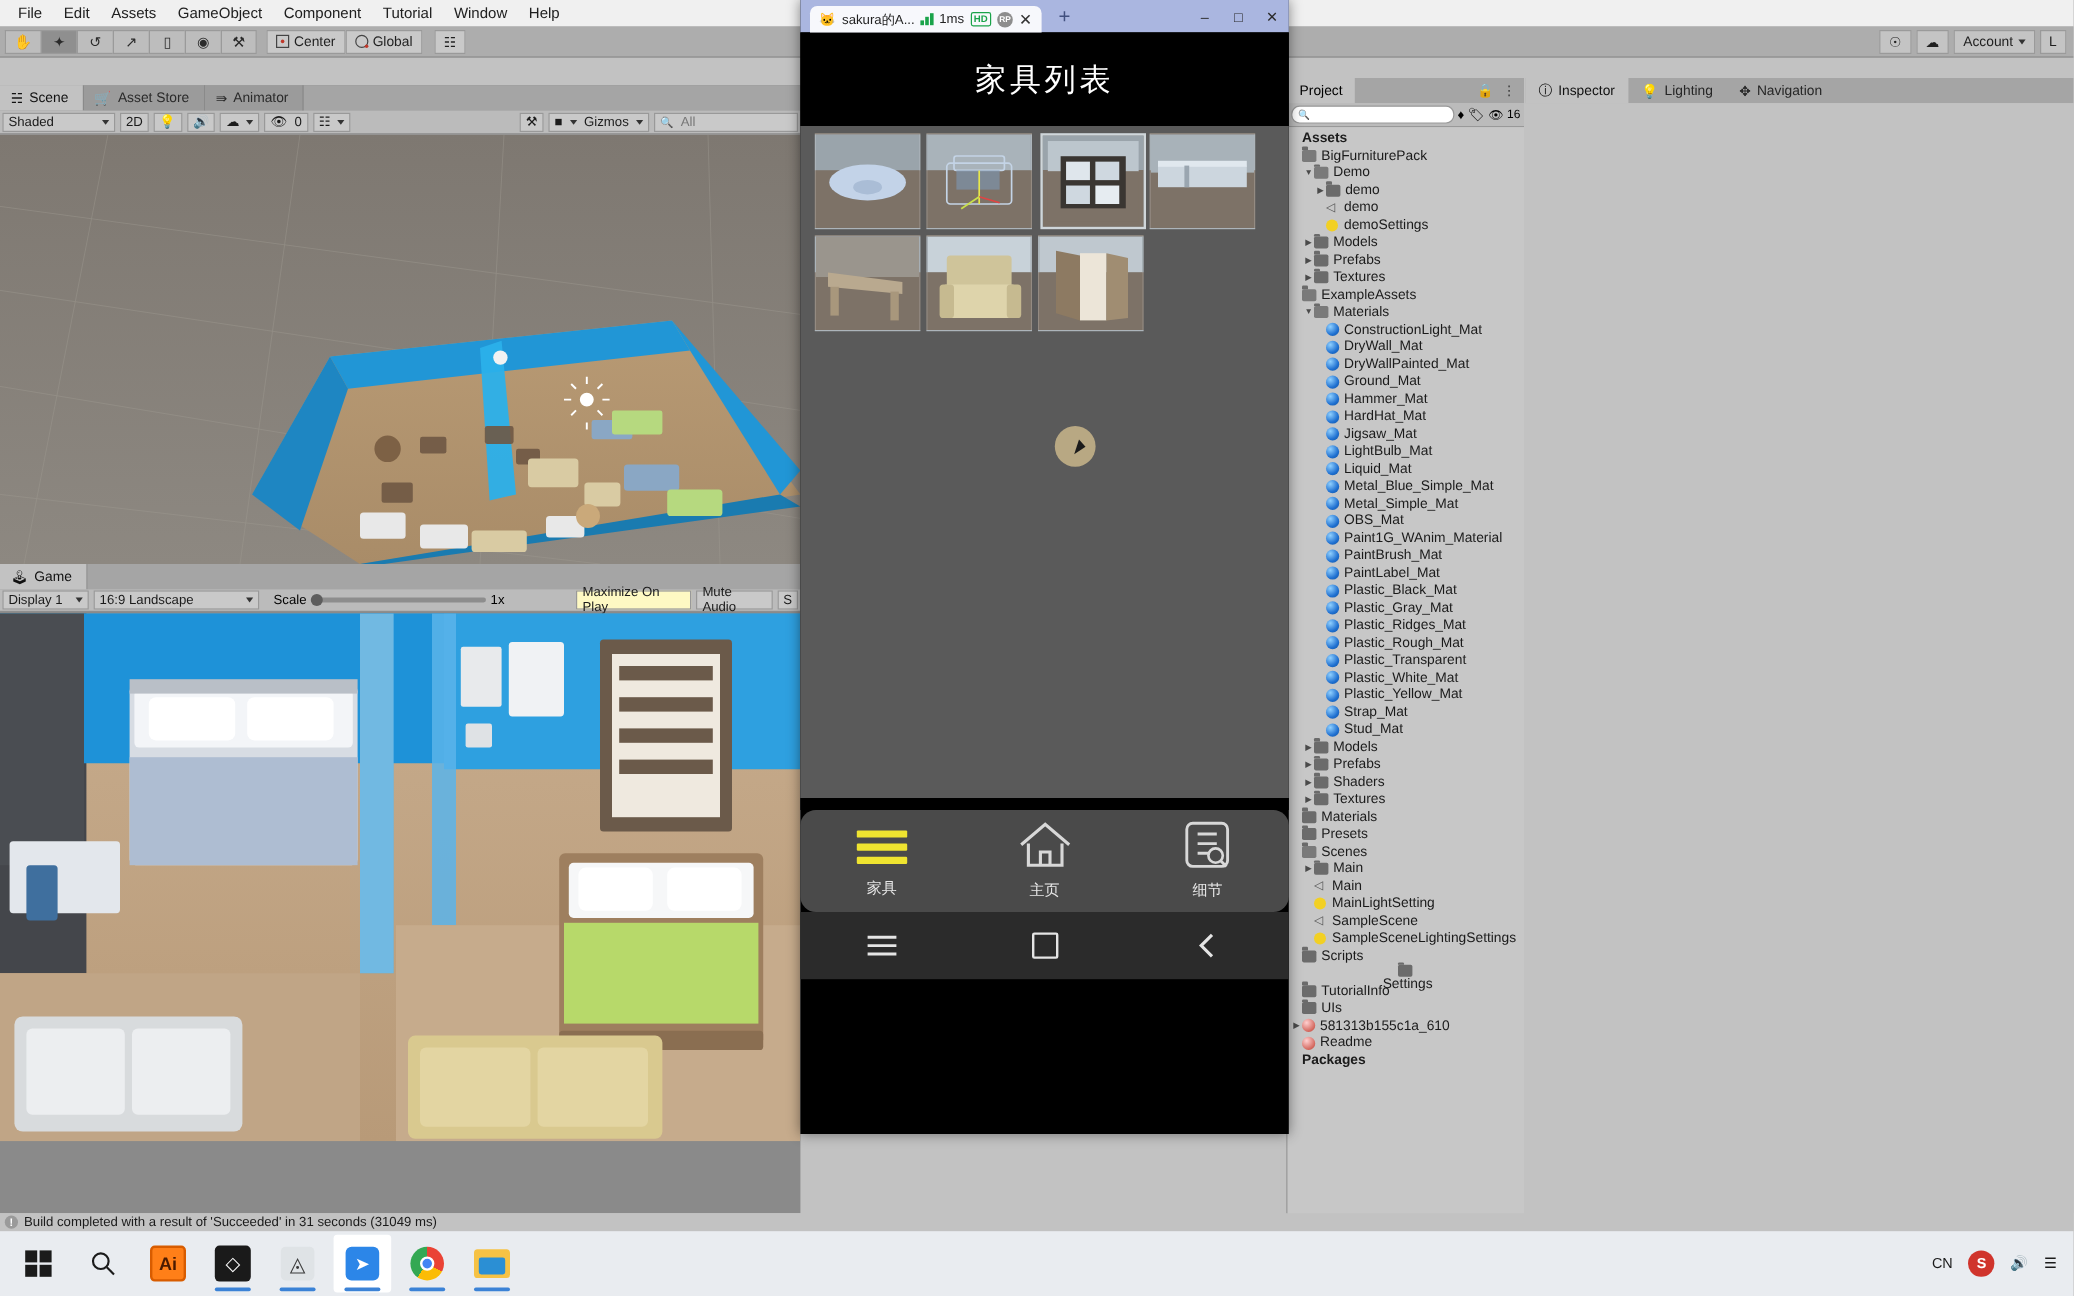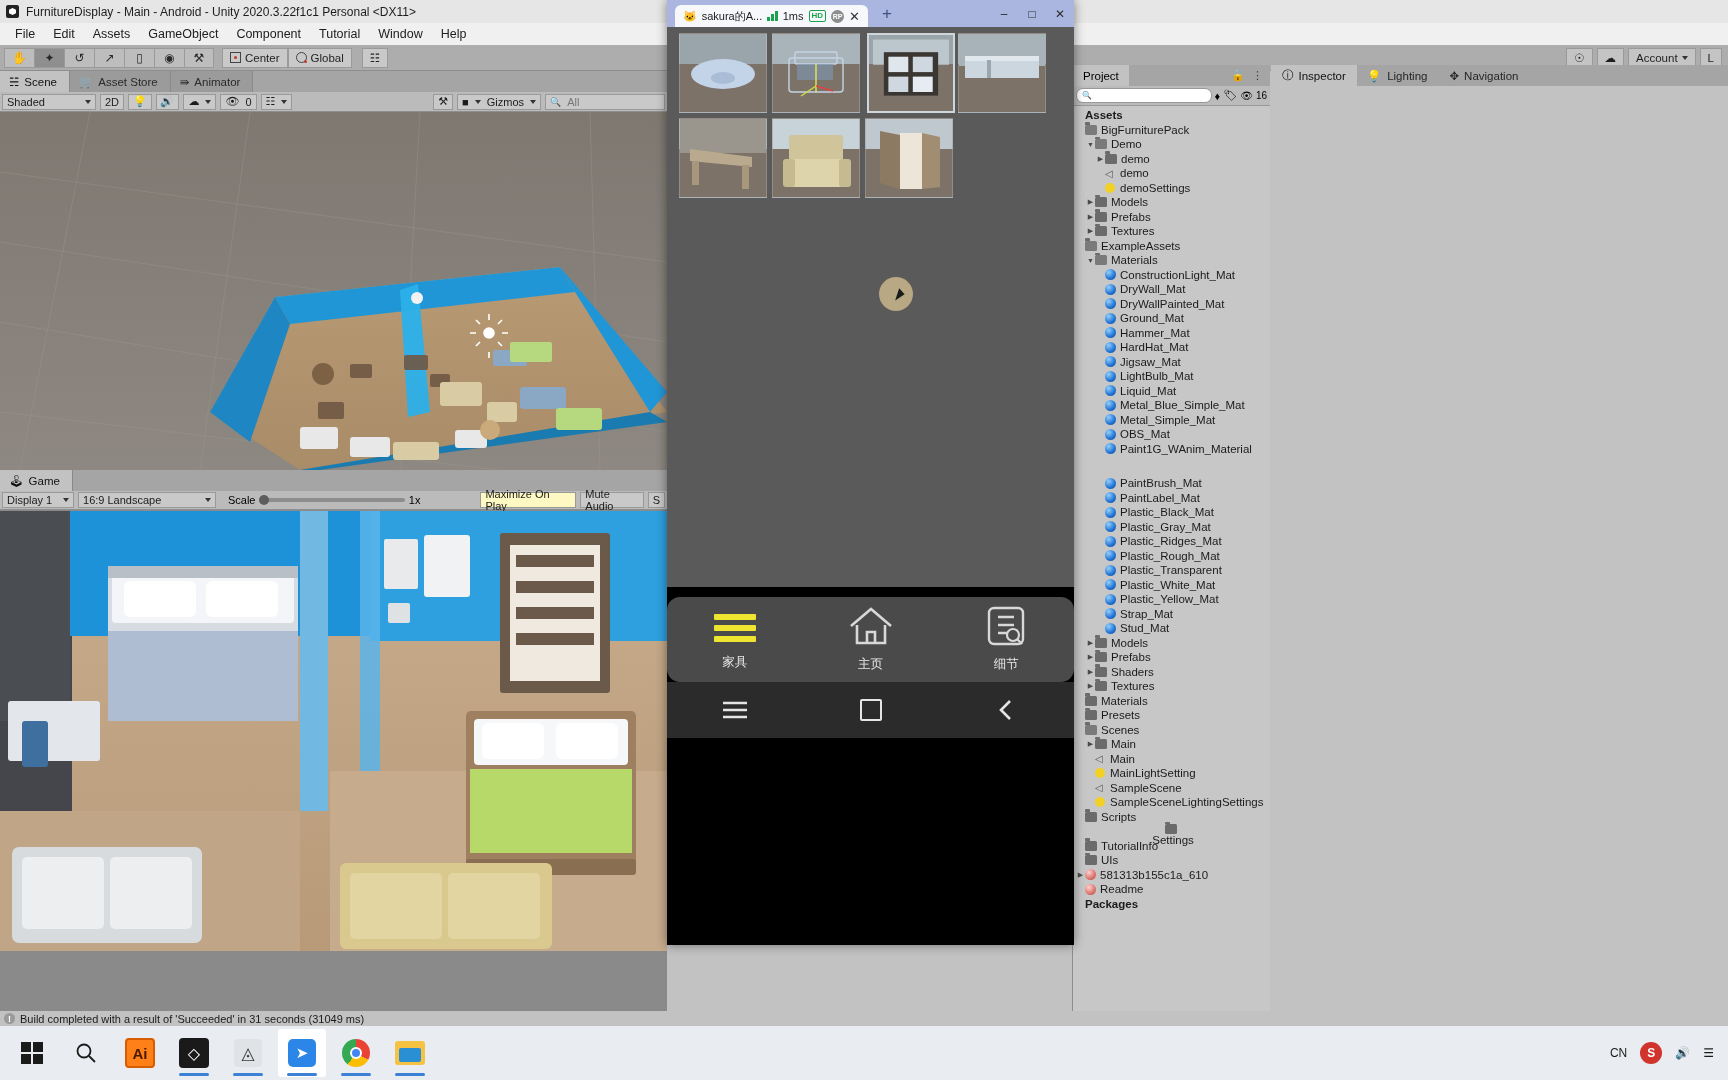--- a/index.html
+++ b/index.html
@@ -175,24 +175,20 @@
   .tray-s { width:22px;height:22px;border-radius:50%;background:#d0342c;color:#fff;
      font-size:12px;display:flex;align-items:center;justify-content:center;font-weight:bold;}
 </style>
 </head>
 <body>
 
 <div id="root">
 
 <div class="unity">
 
-  <div class="titlebar">
-    <span class="u-logo"></span>
-    <span>FurnitureDisplay - Main - Android - Unity 2020.3.22f1c1 Personal &lt;DX11&gt;</span>
-  </div>
 
   <div class="menubar">
     <span>File</span>
     <span>Edit</span>
     <span>Assets</span>
     <span>GameObject</span>
     <span>Component</span>
     <span>Tutorial</span>
     <span>Window</span>
     <span>Help</span>
@@ -596,21 +592,21 @@
           <div class="trow" style="padding-left: 23px;">
             <span class="arw"></span>
             <span class="ic-mat"></span>
             <span>OBS_Mat</span>
           </div>
           <div class="trow" style="padding-left: 23px;">
             <span class="arw"></span>
             <span class="ic-mat"></span>
             <span>Paint1G_WAnim_Material</span>
           </div>
-          <div class="trow" style="padding-left: 23px; margin-top: 20px;">
+          <div class="trow" style="padding-left: 23px;">
             <span class="arw"></span>
             <span class="ic-mat"></span>
             <span>PaintBrush_Mat</span>
           </div>
           <div class="trow" style="padding-left: 23px;">
             <span class="arw"></span>
             <span class="ic-mat"></span>
             <span>PaintLabel_Mat</span>
           </div>
           <div class="trow" style="padding-left: 23px;">
@@ -790,20 +786,23 @@
       <span class="emu-x">✕</span>
     </div>
     <span class="plus">+</span>
     <div class="emu-win-ctl">
       <div>–</div>
       <div>□</div>
       <div>✕</div>
     </div>
   </div>
 
+  <div class="emu-head">
+    <h1>家具列表</h1>
+  </div>
 
   <div class="emu-main">
     <div class="grid">
       <div class="cell">
         <svg width="86" height="78" viewBox="0 0 86 78">
               <rect width="86" height="30" fill="#9aa4ab"></rect>
               <rect y="30" width="86" height="48" fill="#7d7267"></rect>
         <ellipse cx="43" cy="40" rx="32" ry="15" fill="#c3d3e8"></ellipse>
               <ellipse cx="43" cy="44" rx="12" ry="6" fill="#aabdd6"></ellipse>
             </svg>

